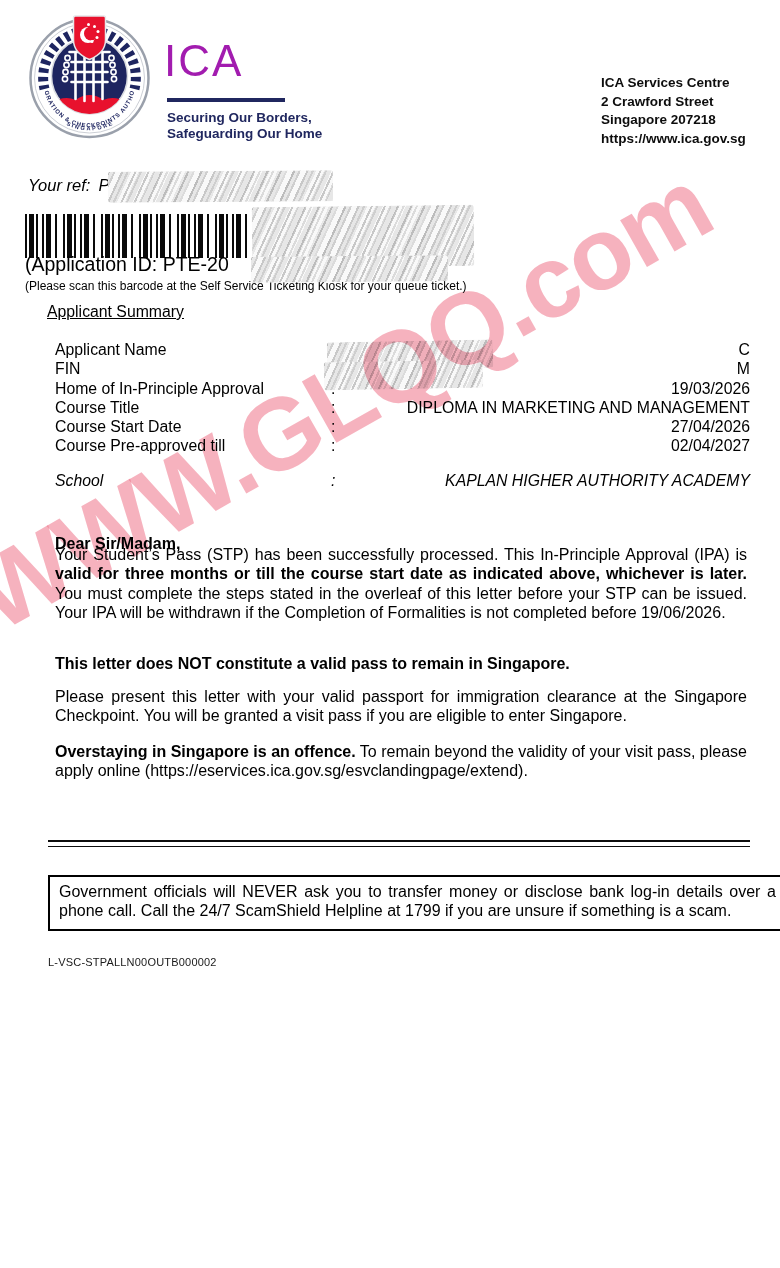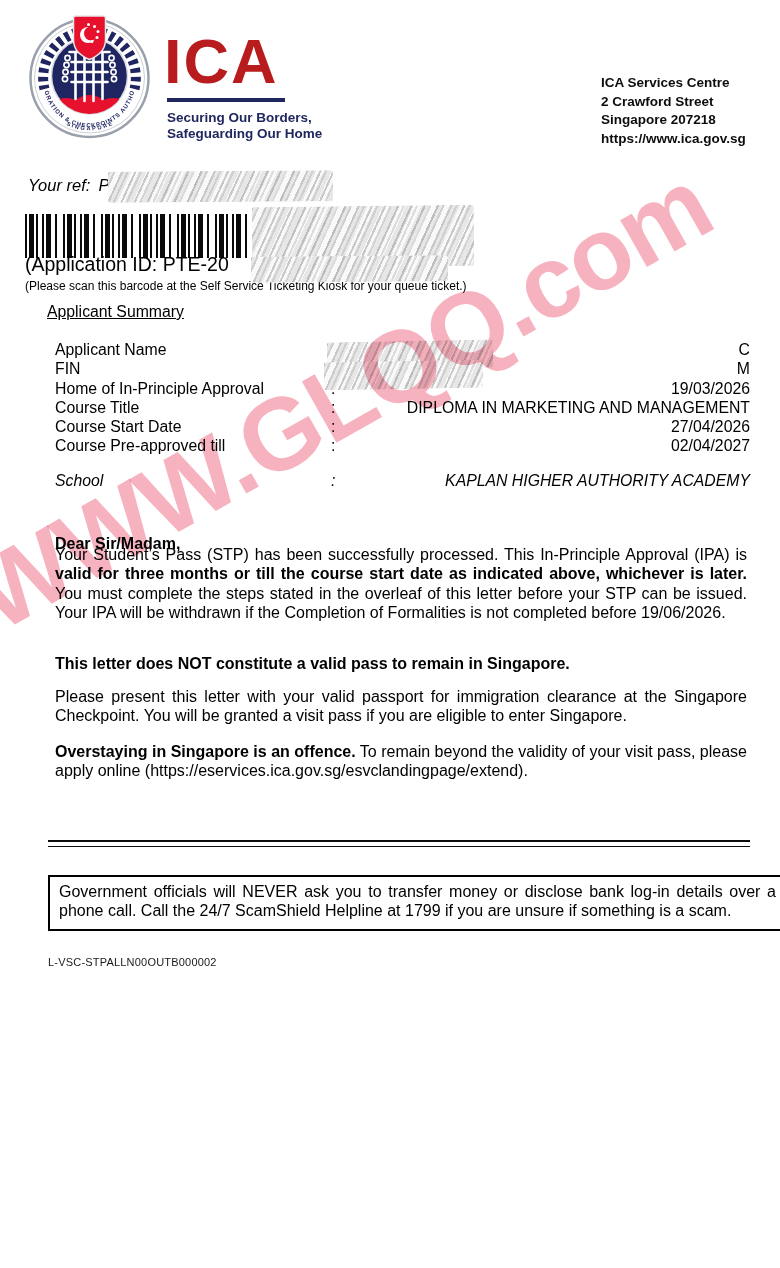--- a/index.html
+++ b/index.html
@@ -7,21 +7,21 @@
     position:relative;
     width:780px;height:1268px;
     background:#ffffff;
     font-family:"Liberation Sans","DejaVu Sans",sans-serif;
     color:#000;
     overflow:hidden;
   }
   
   .logo{position:absolute;left:27px;top:12px;width:126px;height:130px;}
   .brand{position:absolute;left:164px;top:26px;}
-  .brand .ica{font-size:63px;line-height:70px;font-weight:bold;color:#b91c1c;letter-spacing:2px;}
+  .brand .ica{font-size:44px;line-height:70px;font-weight:normal;color:#a21caf;letter-spacing:2px;}
   .brand .bar{width:118px;height:4px;background:#20275f;margin:2px 0 8px 3px;}
   .brand .tag{font-size:13.5px;font-weight:bold;color:#20275f;line-height:16px;margin-left:3px;}
   .address{position:absolute;left:601px;top:74px;font-size:13.5px;font-weight:bold;line-height:18.5px;color:#0d0d0d;}
   
   .yourref{position:absolute;left:28px;top:176px;font-size:16.5px;font-style:italic;}
   .yourref .val{margin-left:8px;}
   .barcode{position:absolute;left:25px;top:214px;width:228px;height:44px;
     background:repeating-linear-gradient(90deg,
       #0a0a0a 0 2px,#fff 2px 4px,
       #0a0a0a 4px 9px,#fff 9px 11px,

